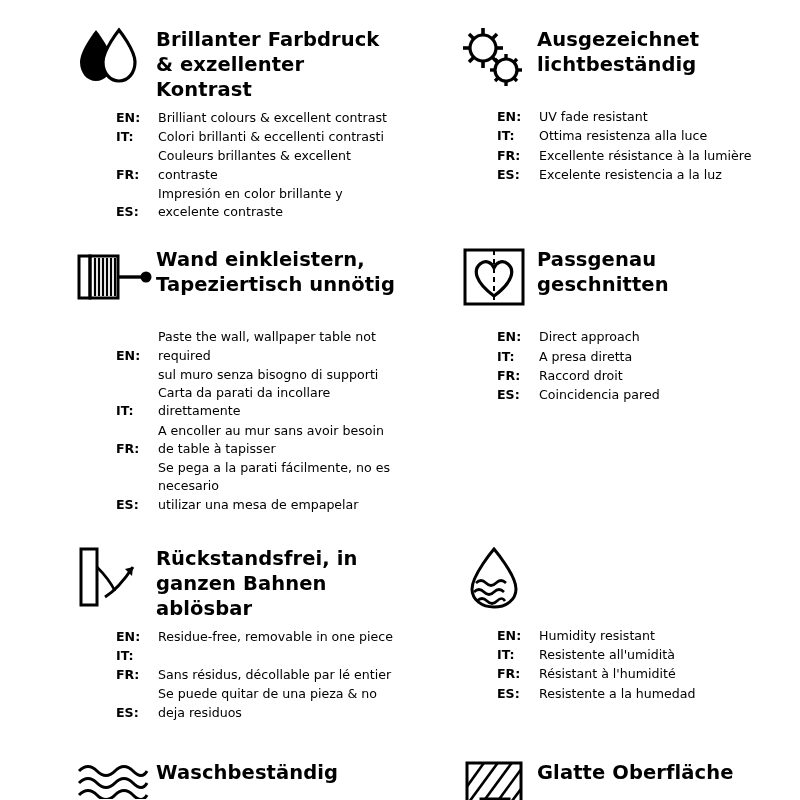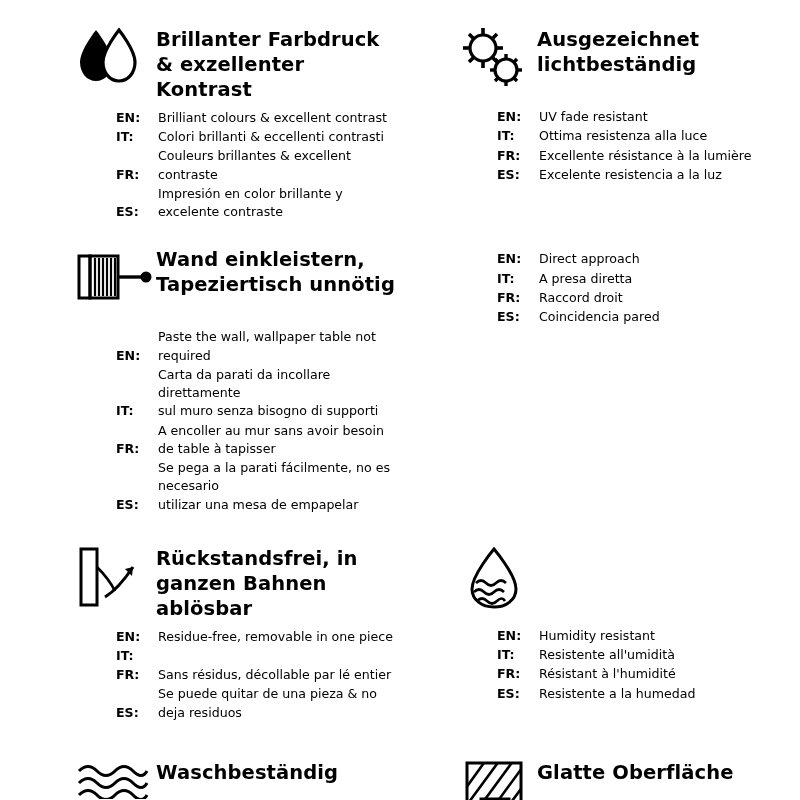--- a/index.html
+++ b/index.html
@@ -200,41 +200,53 @@
       <div class="langs">
         <div class="lang-row">
           <span class="lang-code">EN:</span>
           <span class="lang-text">
             <span class="cont">Paste the wall, wallpaper table not required</span>
           </span>
         </div>
         <div class="lang-row">
           <span class="lang-code">IT:</span>
           <span class="lang-text">
+            <span class="cont">sul muro senza bisogno di supporti</span>
             <span class="cont">Carta da parati da incollare direttamente</span>
-            <span class="cont">sul muro senza bisogno di supporti</span>
           </span>
         </div>
         <div class="lang-row">
           <span class="lang-code">FR:</span>
           <span class="lang-text">
             <span class="cont">A encoller au mur sans avoir besoin de table à tapisser</span>
           </span>
         </div>
         <div class="lang-row">
           <span class="lang-code">ES:</span>
           <span class="lang-text">
             <span class="cont">Se pega a la parati fácilmente, no es necesario</span>
             <span class="cont">utilizar una mesa de empapelar</span>
           </span>
         </div>
       </div>
     </div>
 
     <div class="feature block-3">
+      <div class="feature-head">
+        <div class="icon-box">
+          <svg width="66" height="62" viewBox="0 0 66 62">
+            <g fill="none" stroke="#000" stroke-width="3">
+              <rect x="4" y="4" width="58" height="54"></rect>
+              <path d="M33 50 C14 36, 12 24, 19 18 C25 13, 31 17, 33 22 C35 17, 41 13, 47 18 C54 24, 52 36, 33 50 Z" stroke-width="3.2"></path>
+              <line x1="33" y1="4" x2="33" y2="58" stroke-width="2" stroke-dasharray="5 4"></line>
+            </g>
+          </svg>
+        </div>
+        <div class="headline headline-2line">Passgenau geschnitten</div>
+      </div>
       <div class="langs">
         <div class="lang-row">
           <span class="lang-code">EN:</span>
           <span class="lang-text">Direct approach</span>
         </div>
         <div class="lang-row">
           <span class="lang-code">IT:</span>
           <span class="lang-text">A presa diretta</span>
         </div>
         <div class="lang-row">

